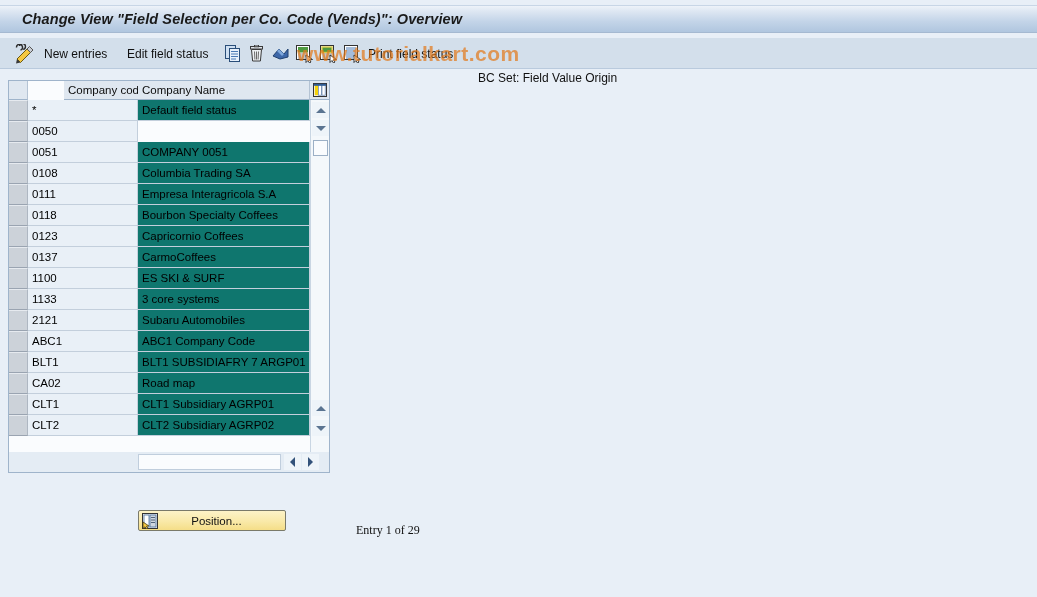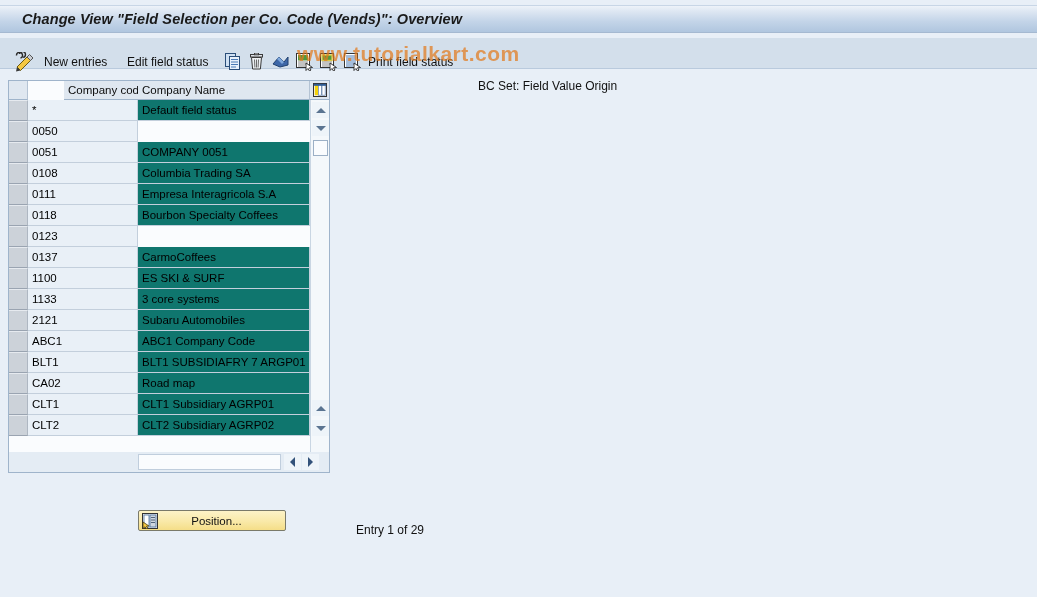--- a/index.html
+++ b/index.html
@@ -45,21 +45,21 @@
     position: absolute;
     left: 0; top: 38px;
     width: 1037px;
     height: 31px;
     background: #d3dfeb;
     border-bottom: 1px solid #b9cadd;
     box-sizing: border-box;
   }
   .tb-item {
     position: absolute;
-    top: 12px;
+    top: 4px;
     height: 23px;
     display: flex;
     align-items: center;
     white-space: nowrap;
     font-size: 12px;
     color: #111;
   }
   .tb-icon { display: inline-block; line-height: 0; }
 
   
@@ -237,20 +237,21 @@
     text-align: center;
     padding-right: 10px;
     color: #111;
   }
   #entry-counter {
     position: absolute;
     left: 356px; top: 523px;
     font-size: 12px;
     color: #111;
     white-space: nowrap;
+    font-family: Liberation Serif, serif;
   }
 
   
   #watermark {
     position: absolute;
     left: 297px; top: 42px;
     font-size: 21px;
     font-weight: bold;
     color: rgba(226, 122, 28, 0.72);
     white-space: nowrap;
@@ -424,20 +425,21 @@
       </div>
       <div class="row">
         <div class="cell c-sel"></div>
         <div class="cell c-code">0118</div>
         <div class="cell c-name">Bourbon Specialty Coffees</div>
         <div class="cell c-pad"></div>
       </div>
       <div class="row">
         <div class="cell c-sel"></div>
         <div class="cell c-code">0123</div>
+        <div class="cell c-name">Capricornio Coffees</div>
         <div class="cell c-pad"></div>
       </div>
       <div class="row">
         <div class="cell c-sel"></div>
         <div class="cell c-code">0137</div>
         <div class="cell c-name">CarmoCoffees</div>
         <div class="cell c-pad"></div>
       </div>
       <div class="row">
         <div class="cell c-sel"></div>

